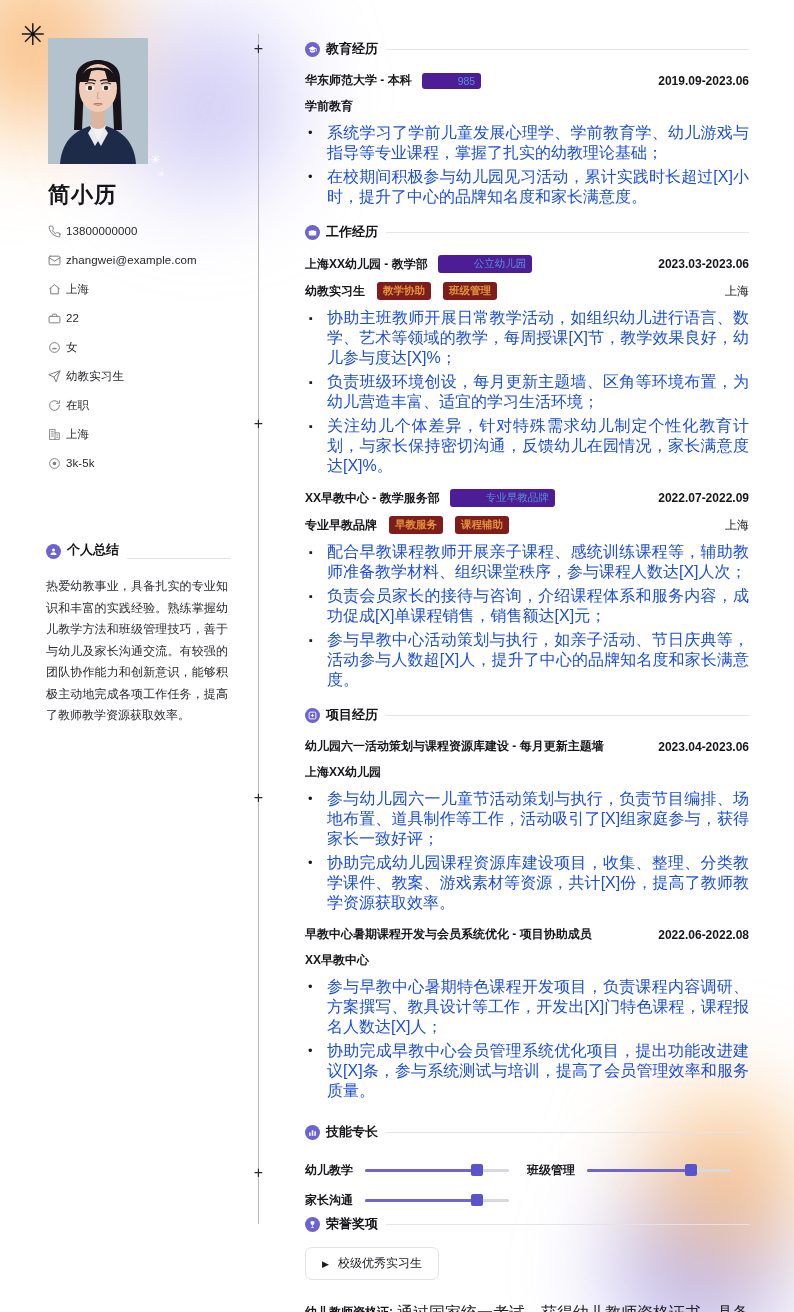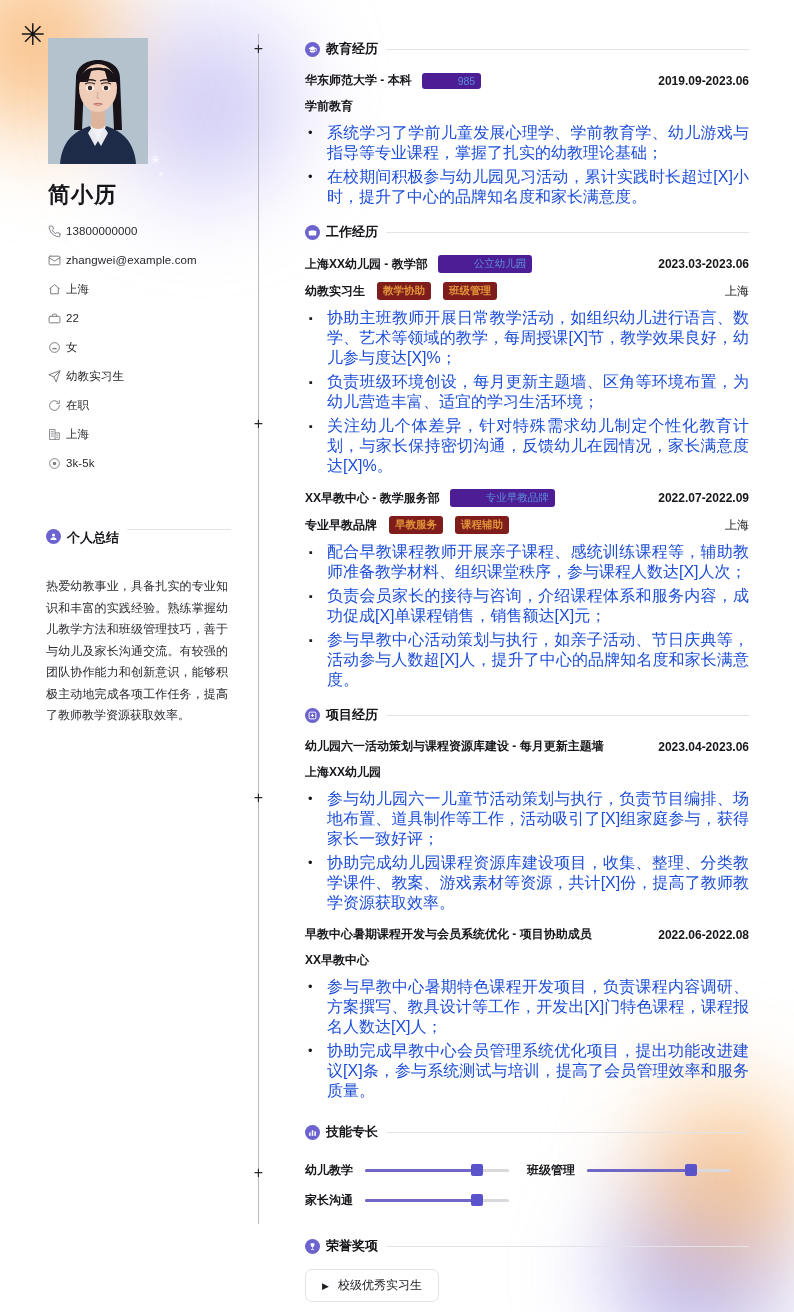--- a/index.html
+++ b/index.html
@@ -40,21 +40,21 @@
   .name { position:absolute; left:48px; top:180px; font-size:22px; font-weight:700;
           letter-spacing:1px; color:#15151a; }
 
   .contacts { position:absolute; left:48px; top:218px; width:196px; }
   .c-row { display:flex; align-items:center; height:26px; margin-bottom:3px; }
   .c-ico { width:18px; height:14px; flex:0 0 18px; color:#6d6d73; display:flex;
            align-items:center; justify-content:flex-start; }
   .c-ico svg { display:block; }
   .c-txt { font-size:11.5px; color:#27272c; letter-spacing:.1px; }
 
-  .sum-head { position:absolute; left:46px; top:529px; display:flex; align-items:flex-start; width:185px; }
+  .sum-head { position:absolute; left:46px; top:541px; display:flex; align-items:flex-end; width:185px; }
   .sec-badge { width:15px; height:15px; border-radius:50%; flex:0 0 15px; margin-right:6px;
                background:#6c63cf; display:flex; align-items:center; justify-content:center; }
   .sec-badge svg { display:block; }
   .sec-title { font-size:13px; font-weight:700; color:#15151a; white-space:nowrap; }
   .sec-rule { flex:1 1 auto; height:1px; background:#e3e3e8; margin-left:8px; }
 
   .sum-body { position:absolute; left:46px; top:576px; width:182px; font-size:12px;
               line-height:21.5px; color:#2a2a30; text-align:justify; }
 
   
@@ -423,21 +423,21 @@
         <div class="skill">
           <span class="skill-name">家长沟通</span>
           <span class="skill-track">
             <span class="skill-fill" style="width:78%;"></span>
             <span class="skill-knob" style="left:78%;"></span>
           </span>
         </div>
       </div>
     </div>
 
-    <div class="sec" style="margin-top:22px;">
+    <div class="sec" style="">
       <div class="sec-head">
         <span class="sec-badge">
           <svg width="9" height="9" viewBox="0 0 24 24" fill="#fff">
               <path d="M7 3h10v5a5 5 0 0 1-10 0z"></path>
               <path d="M11 13h2v5h-2z"></path>
               <path d="M8 19h8v2H8z"></path>
             </svg>
         </span>
         <span class="sec-title">荣誉奖项</span>
         <span class="sec-rule"></span>

